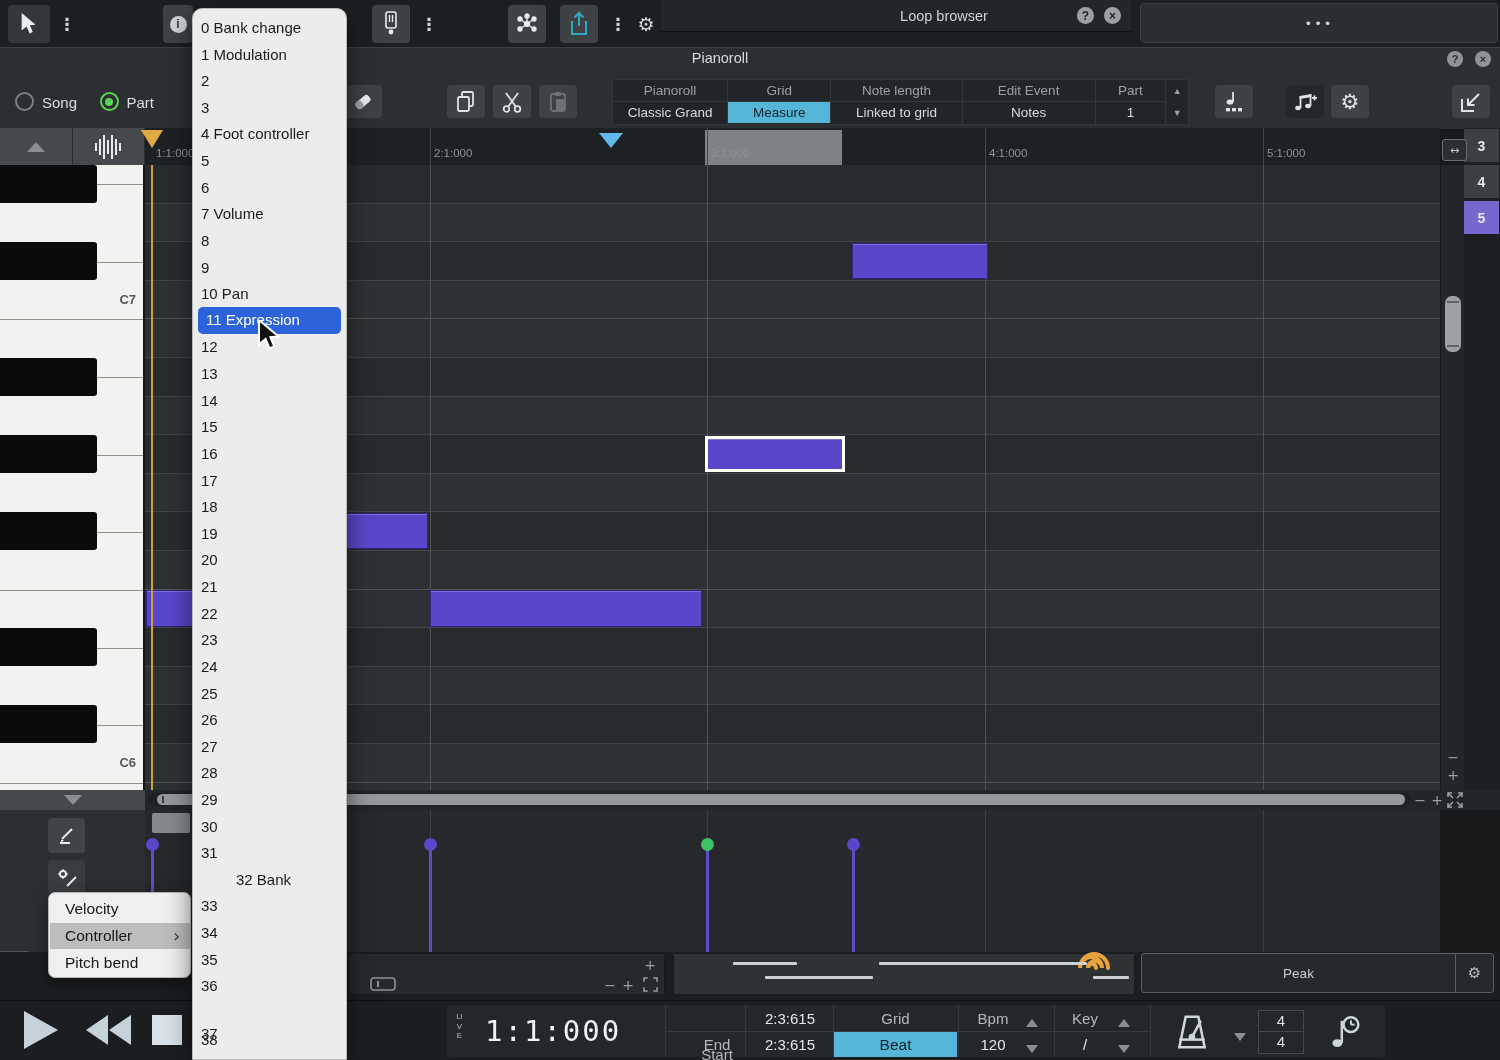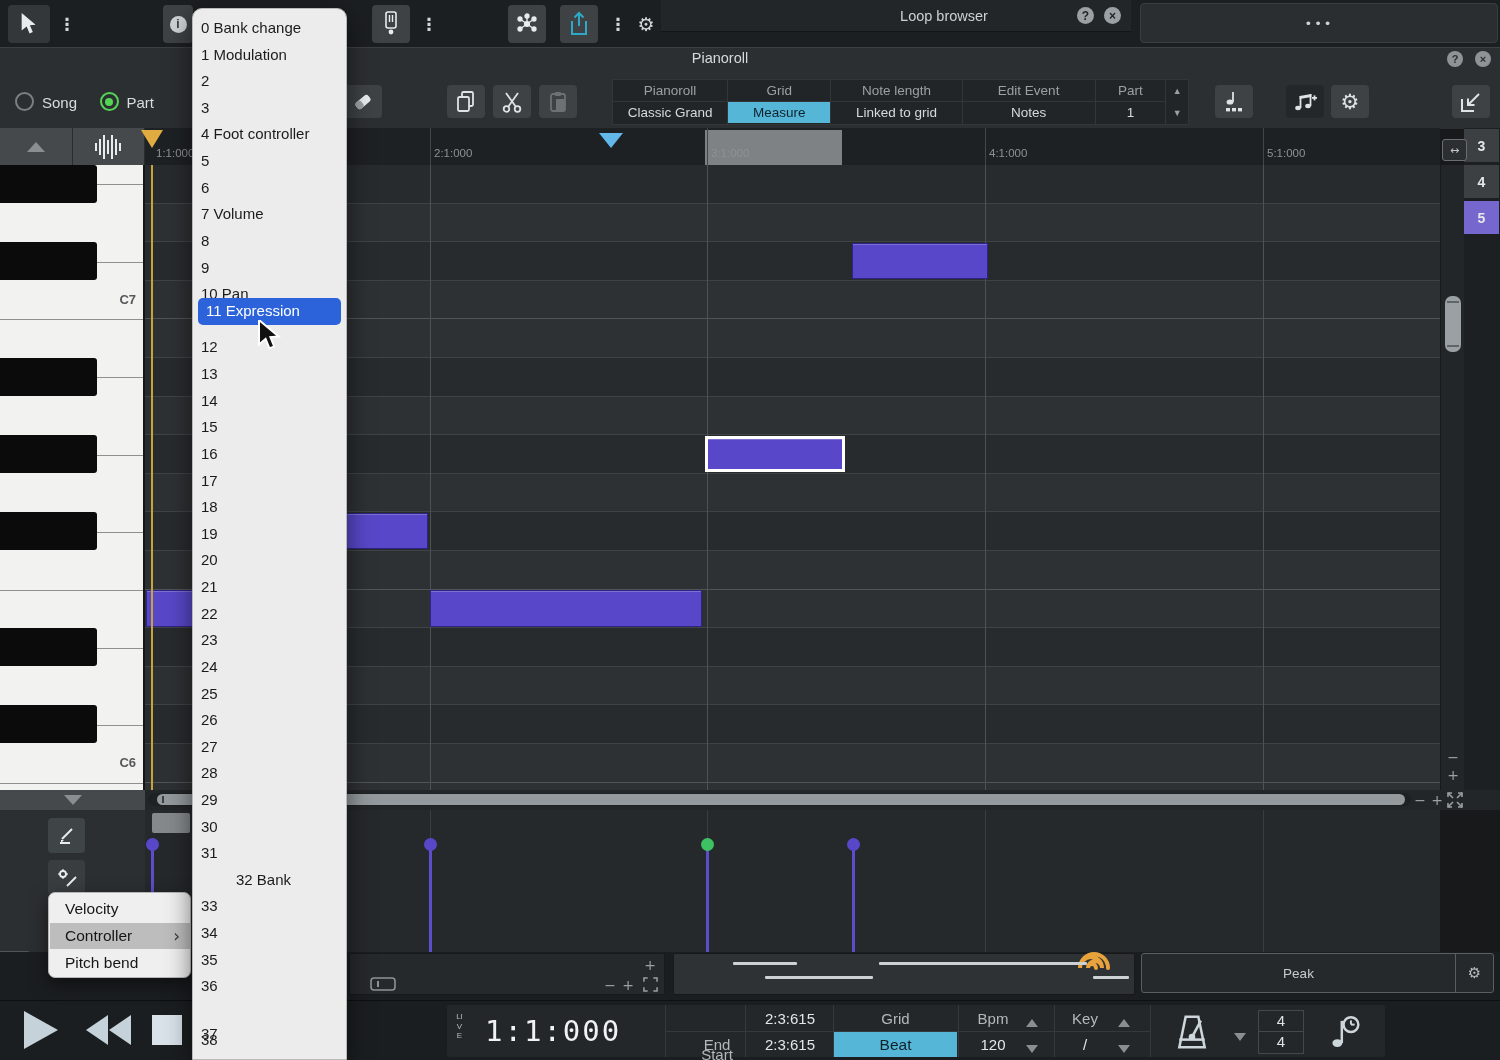--- a/index.html
+++ b/index.html
@@ -594,21 +594,21 @@
     <div class="menu-item" style="top: 32.62px;">1 Modulation</div>
     <div class="menu-item" style="top: 59.24px;">2</div>
     <div class="menu-item" style="top: 85.86px;">3</div>
     <div class="menu-item" style="top: 112.48px;">4 Foot controller</div>
     <div class="menu-item" style="top: 139.1px;">5</div>
     <div class="menu-item" style="top: 165.72px;">6</div>
     <div class="menu-item" style="top: 192.34px;">7 Volume</div>
     <div class="menu-item" style="top: 218.96px;">8</div>
     <div class="menu-item" style="top: 245.58px;">9</div>
     <div class="menu-item" style="top: 272.2px;">10 Pan</div>
-    <div class="menu-item sel" style="top: 289px; padding-left: 8px;">11 Expression</div>
+    <div class="menu-item sel" style="top: 298px; padding-left: 8px;">11 Expression</div>
     <div class="menu-item" style="top: 325.44px;">12</div>
     <div class="menu-item" style="top: 352.06px;">13</div>
     <div class="menu-item" style="top: 378.68px;">14</div>
     <div class="menu-item" style="top: 405.3px;">15</div>
     <div class="menu-item" style="top: 431.92px;">16</div>
     <div class="menu-item" style="top: 458.54px;">17</div>
     <div class="menu-item" style="top: 485.16px;">18</div>
     <div class="menu-item" style="top: 511.78px;">19</div>
     <div class="menu-item" style="top: 538.4px;">20</div>
     <div class="menu-item" style="top: 565.02px;">21</div>

